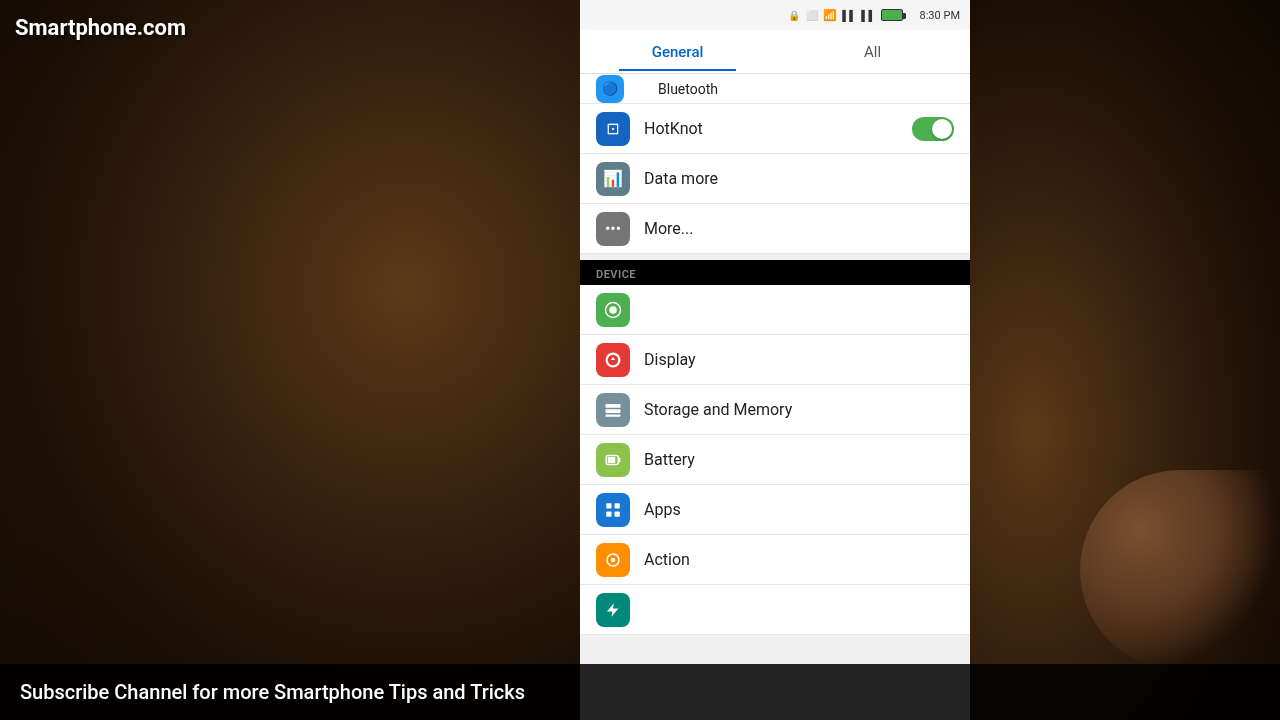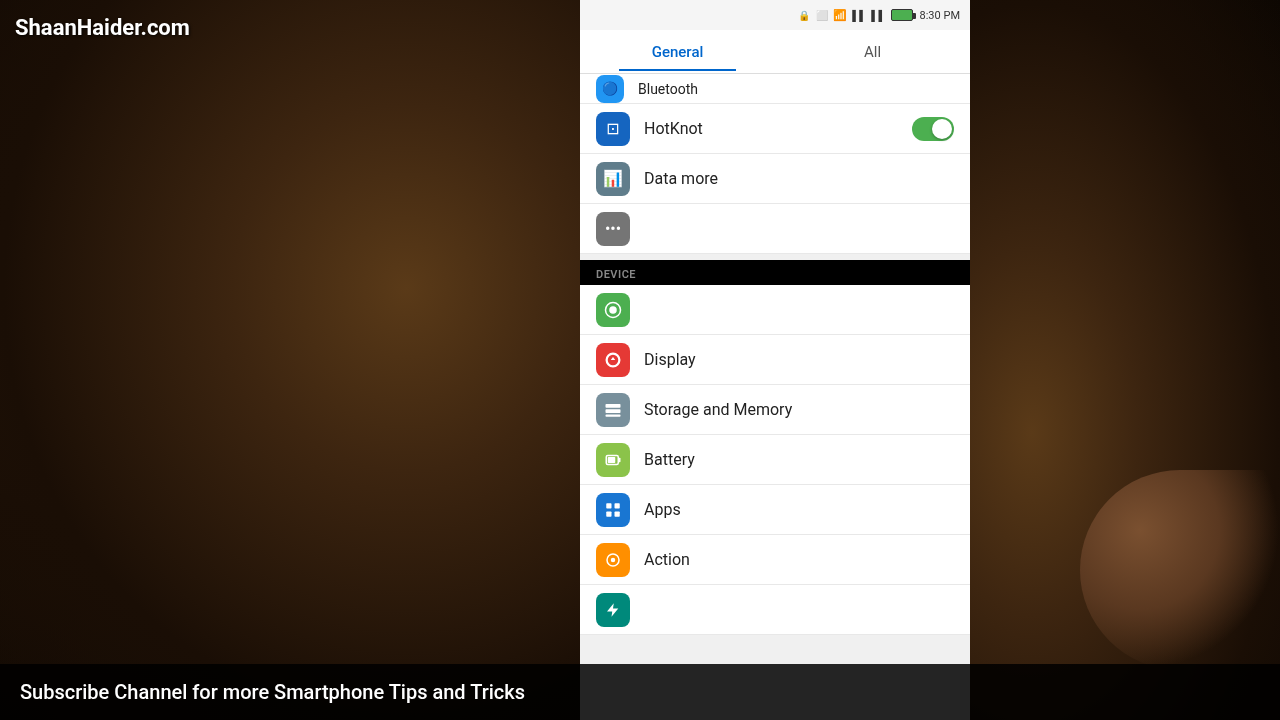--- a/index.html
+++ b/index.html
@@ -253,67 +253,68 @@
     }
   </style>
 </head>
 <body>
 
 <div class="bg-overlay"></div>
 
 <div class="hand-left"></div>
 <div class="hand-right"></div>
 
-<div class="watermark">ShaanHaider.com</div>
+<div class="watermark">Smartphone.com</div>
 
 <div class="subscribe-bar">Subscribe Channel for more Smartphone Tips and Tricks</div>
 
 <div class="phone-container">
 
   <div class="status-bar">
     <span style="font-size:10px;">🔒</span>
     <span style="font-size:10px;">⬜</span>
     <span style="font-size:11px;">📶</span>
     <span style="font-size:10px;">▌▌</span>
     <span style="font-size:10px;">▌▌</span>
     <span class="battery-icon"></span>
-    <span style="font-size:11px; margin-left:2px;">8:30 PM</span>
+    <span style="font-size:11px; margin-left:12px;">8:30 PM</span>
   </div>
 
   <div class="phone-screen">
 
     <div class="tab-bar">
       <div class="tab-item active">
         <span>General</span>
       </div>
       <div class="tab-item">
         <span>All</span>
       </div>
     </div>
 
     <div class="settings-list">
 
       <div class="setting-item-partial">
         <div class="setting-icon icon-blue" style="width:28px;height:28px;font-size:13px;">🔵</div>
-        <span class="setting-label" style="font-size:14px;">Bluetooth</span>
+        <span class="setting-label" style="font-size:14px;margin-left:20px;">Bluetooth</span>
       </div>
 
       <div class="setting-item">
         <div class="setting-icon icon-dark-blue">⊡</div>
         <span class="setting-label">HotKnot</span>
         <div class="toggle-switch"></div>
       </div>
 
       <div class="setting-item">
         <div class="setting-icon icon-gray" style="background:#607d8b;">📊</div>
         <span class="setting-label">Data more</span>
       </div>
 
       <div class="setting-item" style="margin-bottom:6px;">
         <div class="setting-icon" style="background:#757575;">•••</div>
+        <span class="setting-label">More...</span>
       </div>
 
       <div class="section-header">DEVICE</div>
 
       <div class="setting-item">
         <div class="setting-icon icon-green">
           <svg width="18" height="18" viewBox="0 0 24 24" fill="white">
             <circle cx="12" cy="12" r="10" fill="none" stroke="white" stroke-width="2"></circle>
             <circle cx="12" cy="12" r="5" fill="white"></circle>
           </svg>

